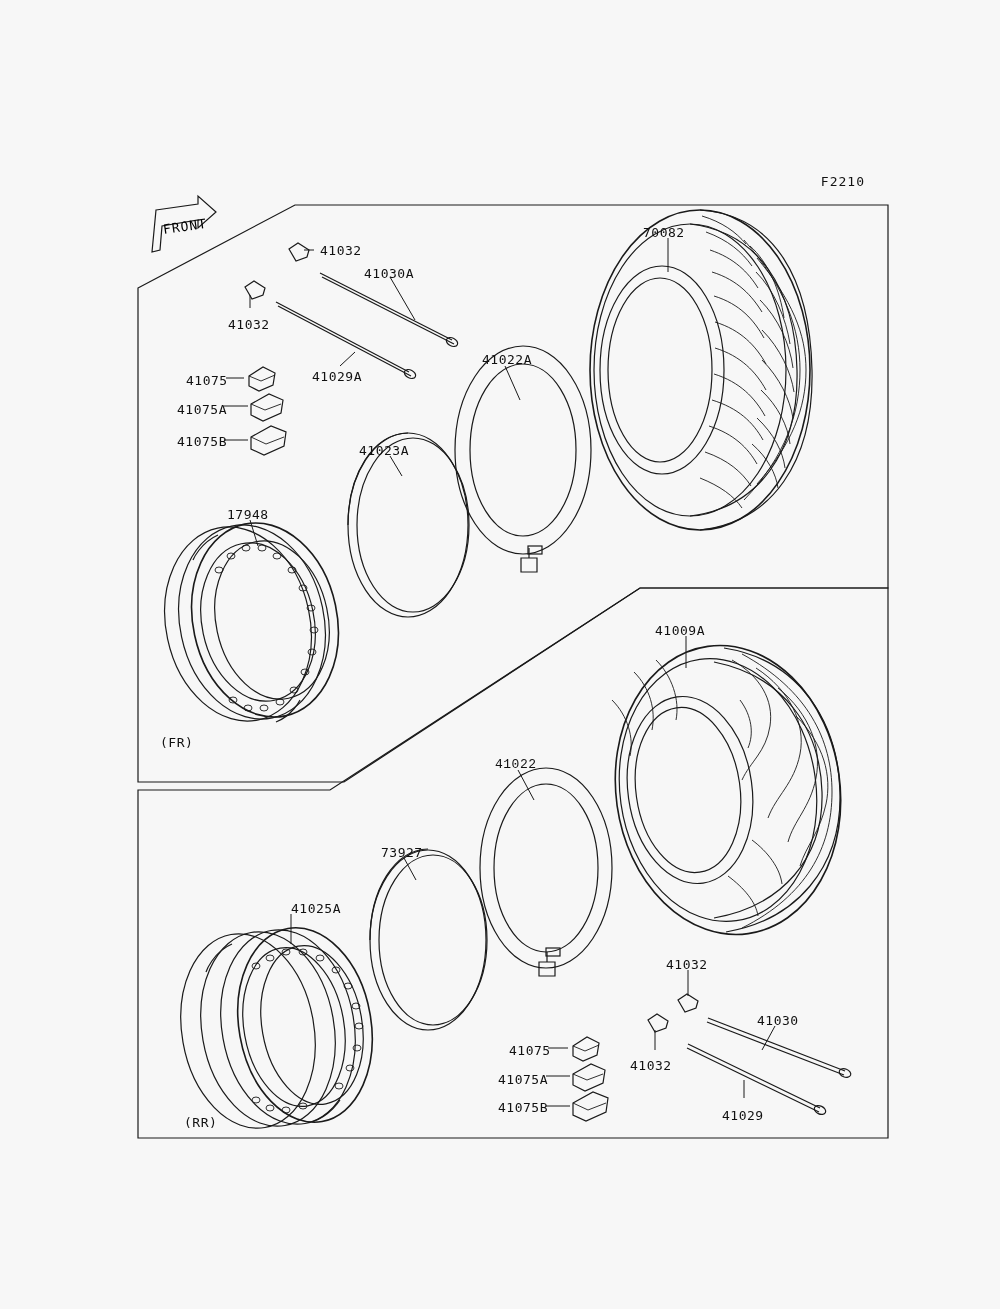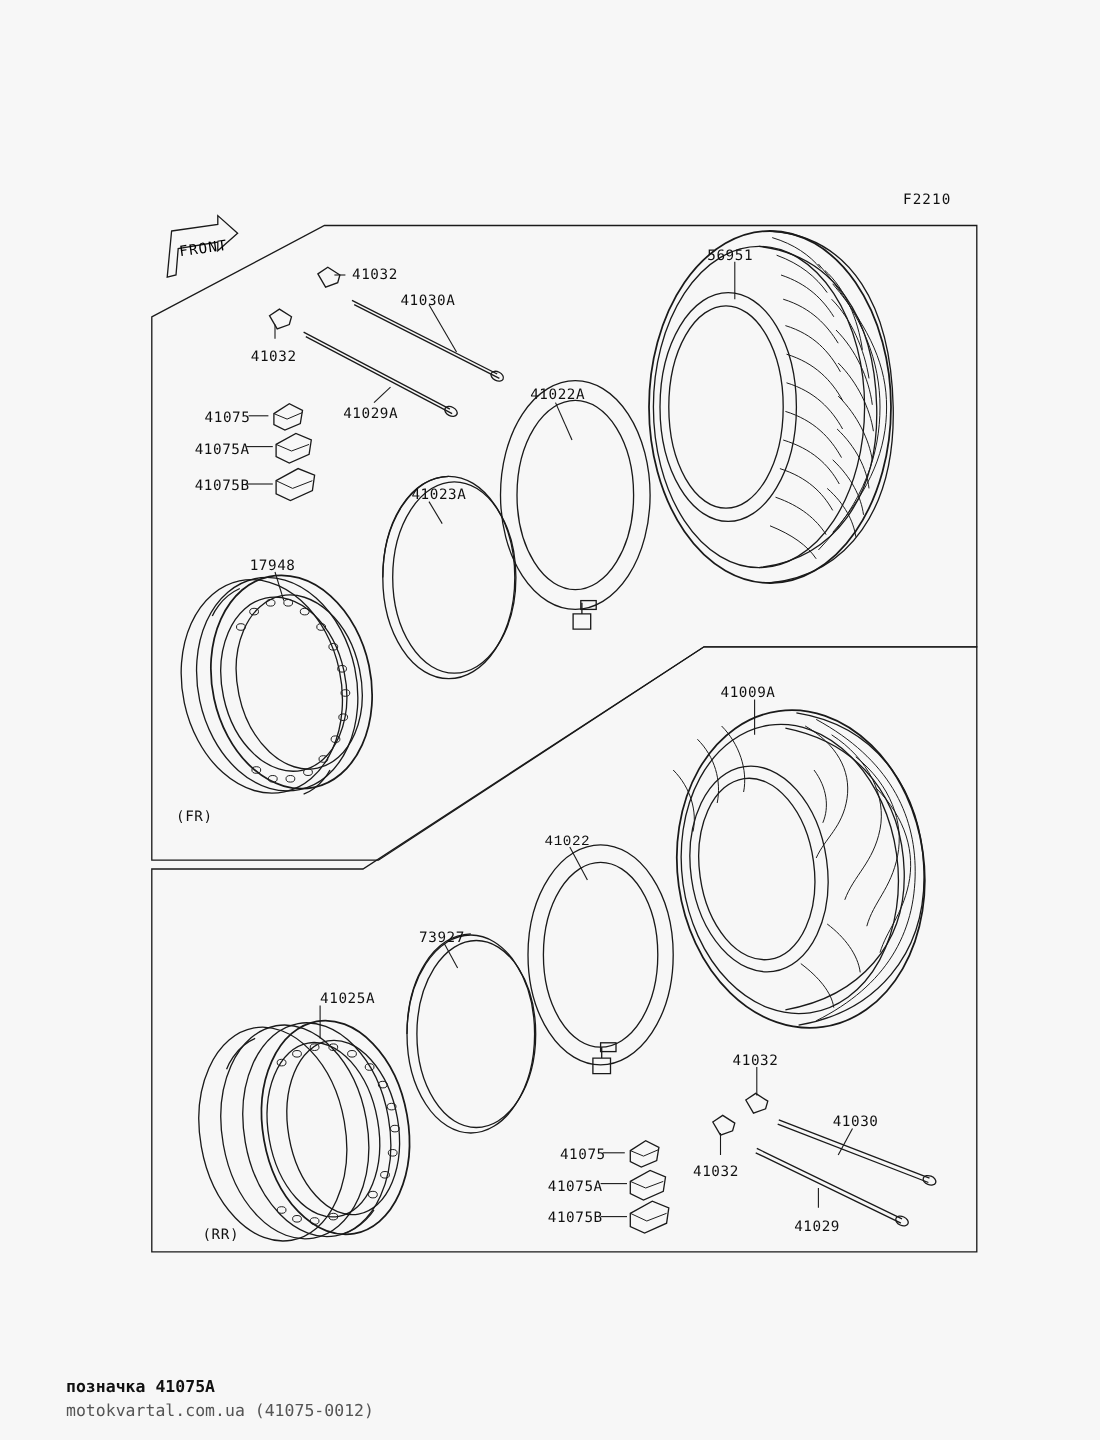--- a/index.html
+++ b/index.html
@@ -334,41 +334,37 @@
 
   <div class="front-badge">
     <div class="txt">FRONT</div>
   </div>
 
   <div class="lbl" style="left:320px; top:243px;">41032</div>
   <div class="lbl" style="left:364px; top:266px;">41030A</div>
   <div class="lbl" style="left:228px; top:317px;">41032</div>
   <div class="lbl" style="left:312px; top:369px;">41029A</div>
   <div class="lbl" style="left:482px; top:352px;">41022A</div>
-  <div class="lbl" style="left:643px; top:225px;">56951</div>
+  <div class="lbl" style="left:643px; top:225px;">70082</div>
   <div class="lbl" style="left:186px; top:373px;">41075</div>
   <div class="lbl" style="left:177px; top:402px;">41075A</div>
   <div class="lbl" style="left:177px; top:434px;">41075B</div>
-  <div class="lbl" style="left:374px; top:443px;">41023A</div>
+  <div class="lbl" style="left:359px; top:443px;">41023A</div>
   <div class="lbl" style="left:227px; top:507px;">17948</div>
 
   <div class="lbl" style="left:160px; top:735px;">(FR)</div>
 
   <div class="lbl" style="left:655px; top:623px;text-align:center;">41009A</div>
   <div class="lbl" style="left:495px; top:757px;font-family:Liberation Mono, monospace;">41022</div>
   <div class="lbl" style="left:381px; top:845px;">73927</div>
   <div class="lbl" style="left:267px; top:901px;margin-left:24px;">41025A</div>
   <div class="lbl" style="left:666px; top:957px;">41032</div>
   <div class="lbl" style="left:757px; top:1013px;">41030</div>
   <div class="lbl" style="left:630px; top:1058px;">41032</div>
   <div class="lbl" style="left:509px; top:1043px;">41075</div>
   <div class="lbl" style="left:498px; top:1072px;">41075A</div>
   <div class="lbl" style="left:498px; top:1100px;">41075B</div>
   <div class="lbl" style="left:722px; top:1108px;">41029</div>
 
   <div class="lbl" style="left:160px; top:1115px;margin-left:24px;">(RR)</div>
 
-  <div class="footer">
-    <div class="f1">позначка 41075A</div>
-    <div class="f2">motokvartal.com.ua (41075-0012)</div>
-  </div>
 
 </div>
 
 </body></html>

